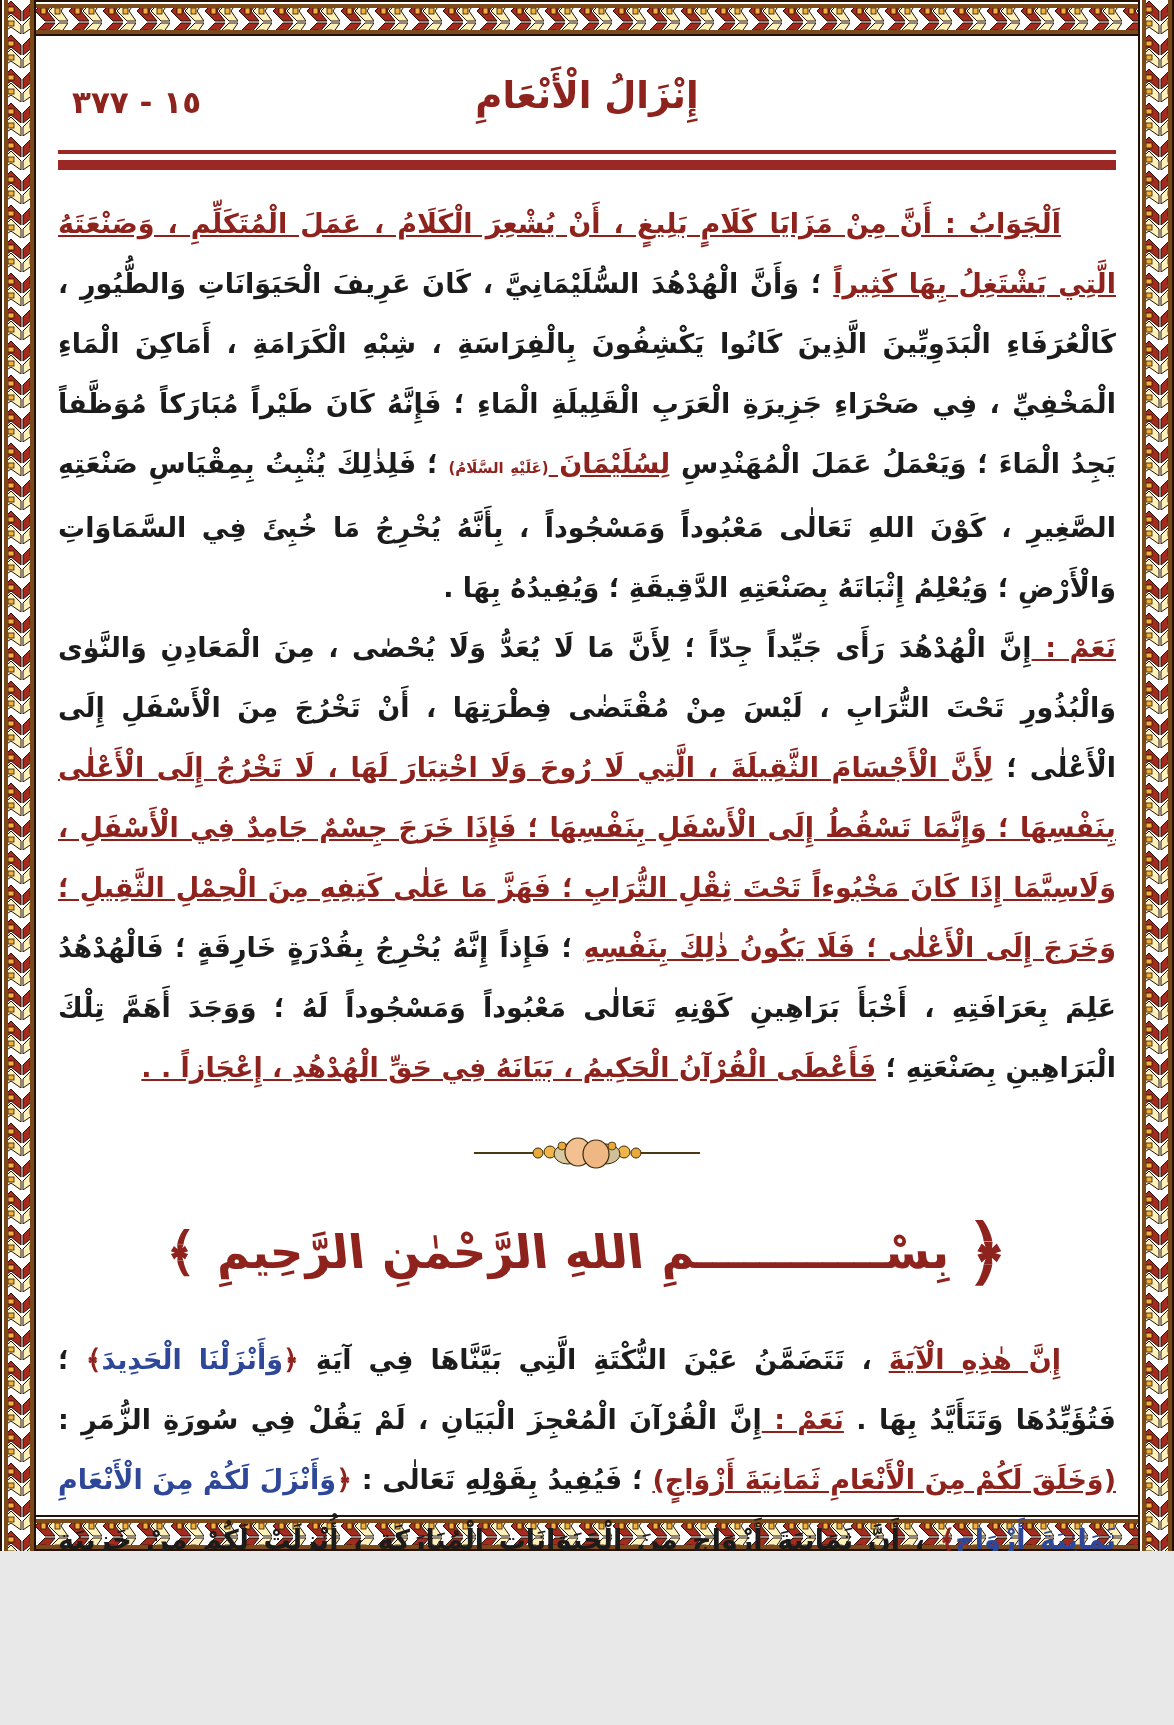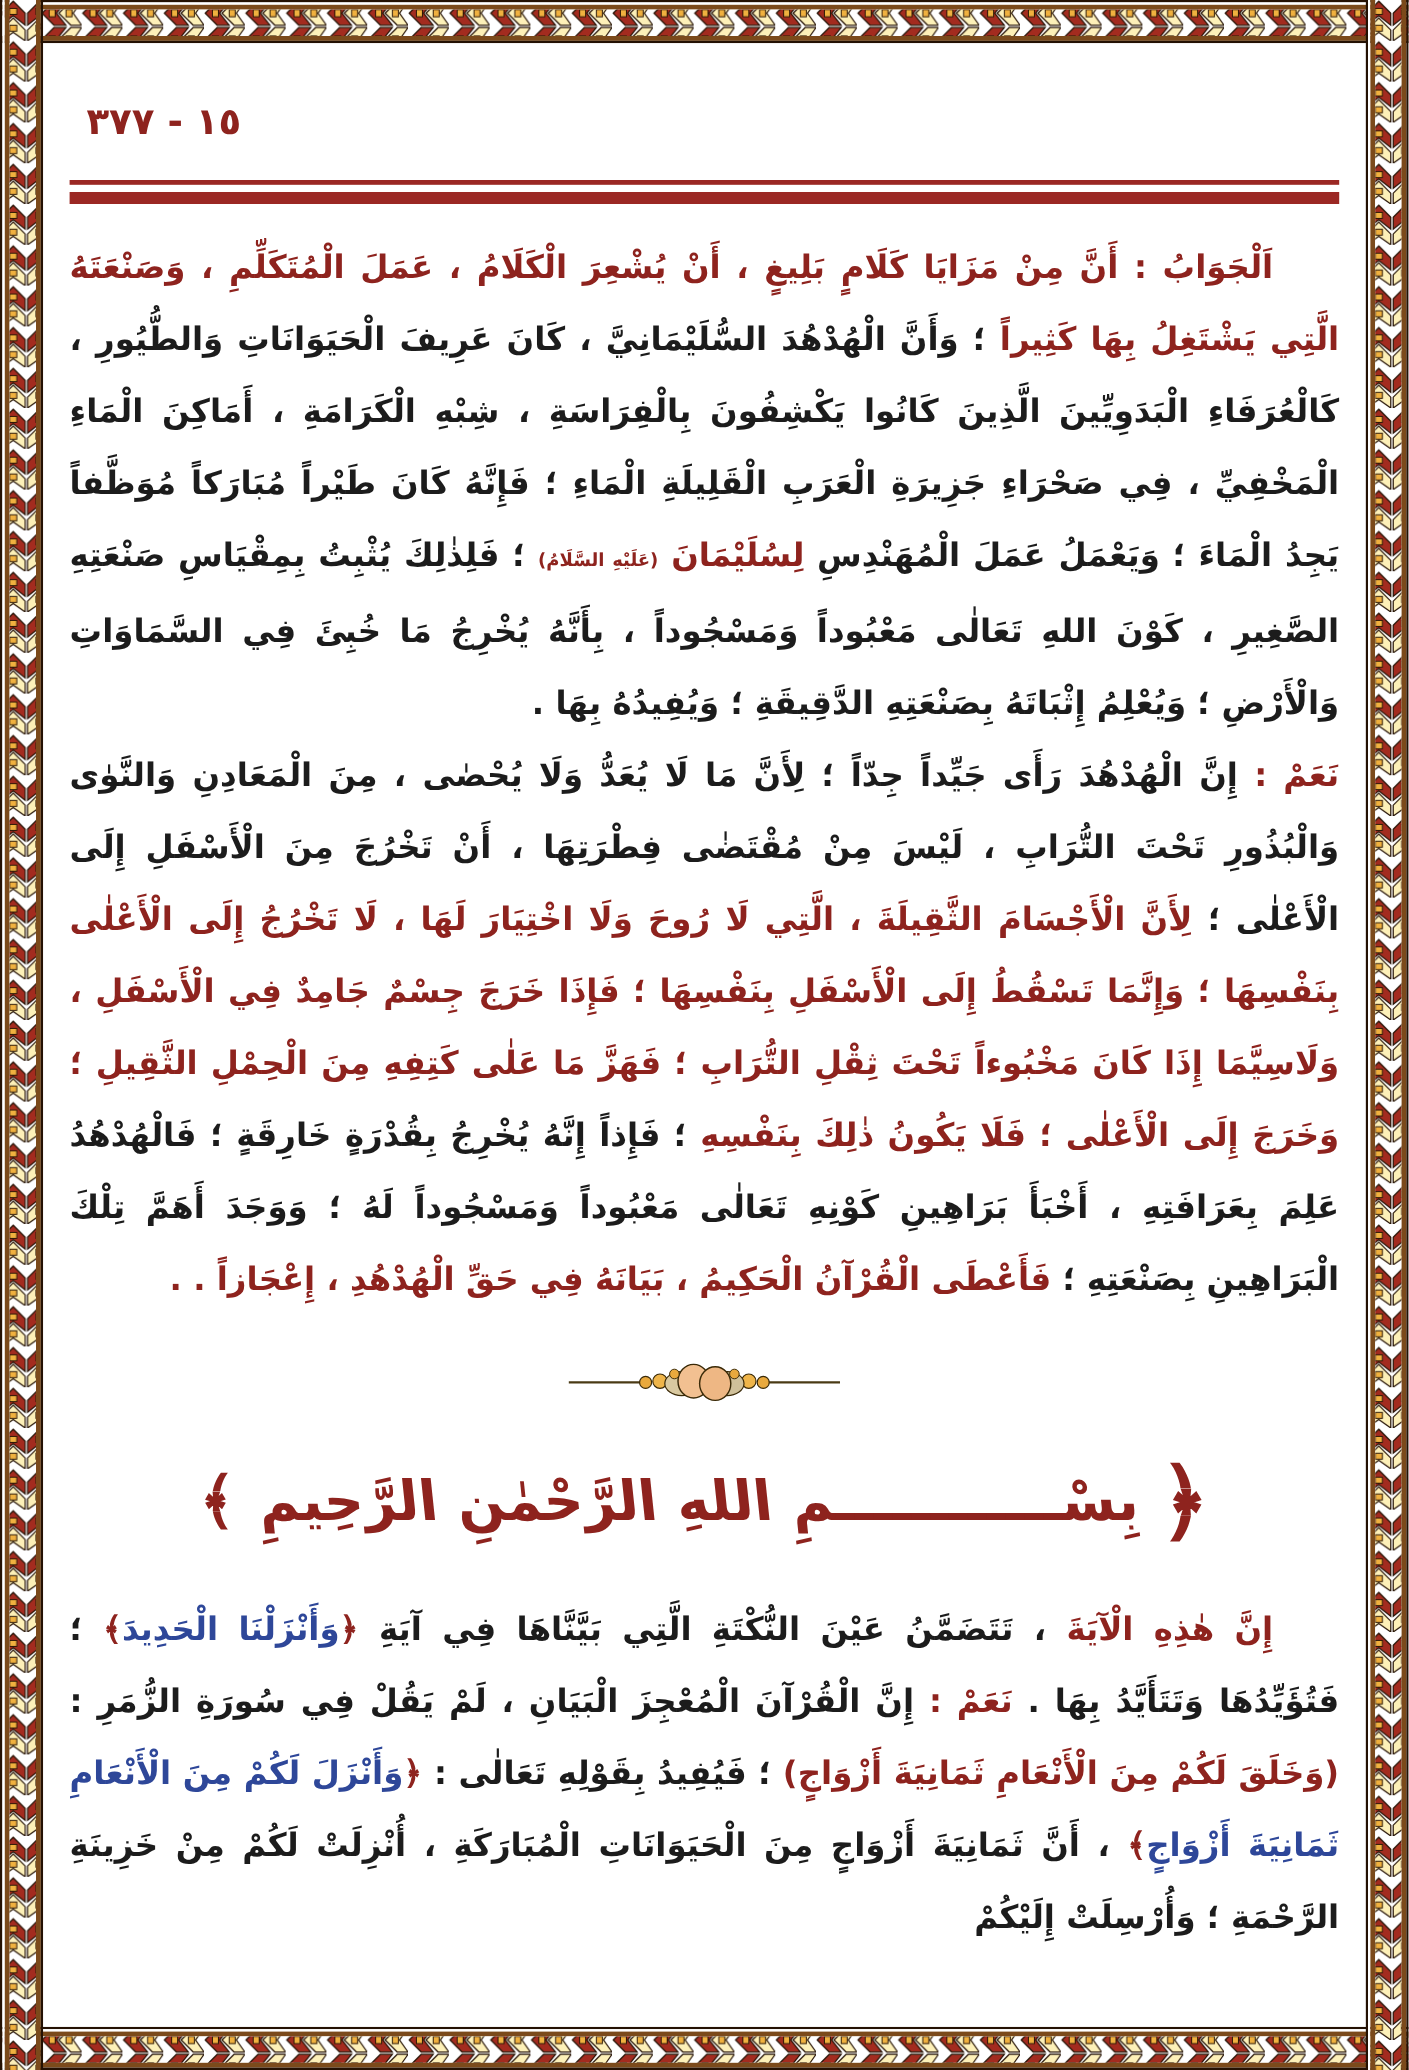--- a/index.html
+++ b/index.html
@@ -6,21 +6,21 @@
     --red:#8e231e;
     --rule:#9b2824;
     --blue:#2e4799;
     --ink:#1c1c1c;
     --brown:#7b4a1b;
     --dark:#241103;
   }
   html,body{margin:0;padding:0;background:#e8e8e8;}
   .page{
     position:relative;
-    width:1174px;height:1725px;
+    width:1174px;height:1551px;
     background:#ffffff;
     margin:0 auto;
     overflow:hidden;
     font-family:"DejaVu Sans", sans-serif;
   }
   .strip{position:absolute;display:block;}
   .strip-top{top:0;left:0;}
   .strip-bottom{bottom:0;left:0;}
   .strip-left{top:0;left:0;}
   .strip-right{top:0;right:0;}
@@ -51,21 +51,21 @@
   .body-text{
     margin-top:24px;
     font-size:27px;
     font-weight:700;
     line-height:60px;
     color:var(--ink);
     text-align:justify;
   }
   p.para{margin:0;}
   p.indent{text-indent:55px;}
-  .run.red{color:var(--red);}
+  .run.red{color:var(--red);text-decoration:underline;}
   .run.black{color:var(--ink);}
   .run.blue{color:var(--blue);}
   .run.bracket{color:var(--red);}
   .run.honorific{font-size:15px;color:var(--red);}
 
   .ornament-row{text-align:center;margin:34px 0 6px 0;}
   .bismillah-row{
     display:flex;align-items:center;justify-content:center;
     gap:18px;margin-top:14px;height:120px;
   }
@@ -141,20 +141,21 @@
     <rect x="4" y="0" width="4" height="1725" fill="#7b4a1b"></rect>
     <rect x="8" y="0" width="22" height="1725" fill="url(#chainV)"></rect>
     <rect x="30" y="0" width="4" height="1725" fill="#7b4a1b"></rect>
     <rect x="34" y="0" width="2" height="1725" fill="#241103"></rect>
   </svg>
 
   <div class="content">
 
     <div class="header">
       <span class="page-number">١٥ - ٣٧٧</span>
+      <div class="doc-title">إِنْزَالُ الْأَنْعَامِ</div>
     </div>
 
     <div class="double-rule"></div>
 
     <div class="body-text">
       <p class="para indent"><span class="run red">اَلْجَوَابُ : أَنَّ مِنْ مَزَايَا كَلَامٍ بَلِيغٍ ، أَنْ يُشْعِرَ الْكَلَامُ ، عَمَلَ الْمُتَكَلِّمِ ، وَصَنْعَتَهُ الَّتِي يَشْتَغِلُ بِهَا كَثِيراً</span><span class="run black"> ؛ وَأَنَّ الْهُدْهُدَ السُّلَيْمَانِيَّ ، كَانَ عَرِيفَ الْحَيَوَانَاتِ وَالطُّيُورِ ، كَالْعُرَفَاءِ الْبَدَوِيِّينَ الَّذِينَ كَانُوا يَكْشِفُونَ بِالْفِرَاسَةِ ، شِبْهِ الْكَرَامَةِ ، أَمَاكِنَ الْمَاءِ الْمَخْفِيِّ ، فِي صَحْرَاءِ جَزِيرَةِ الْعَرَبِ الْقَلِيلَةِ الْمَاءِ ؛ فَإِنَّهُ كَانَ طَيْراً مُبَارَكاً مُوَظَّفاً يَجِدُ الْمَاءَ ؛ وَيَعْمَلُ عَمَلَ الْمُهَنْدِسِ </span><span class="run red">لِسُلَيْمَانَ </span><span class="run honorific">(عَلَيْهِ السَّلَامُ)</span><span class="run black"> ؛ فَلِذٰلِكَ يُثْبِتُ بِمِقْيَاسِ صَنْعَتِهِ الصَّغِيرِ ، كَوْنَ اللهِ تَعَالٰى مَعْبُوداً وَمَسْجُوداً ، بِأَنَّهُ يُخْرِجُ مَا خُبِئَ فِي السَّمَاوَاتِ وَالْأَرْضِ ؛ وَيُعْلِمُ إِثْبَاتَهُ بِصَنْعَتِهِ الدَّقِيقَةِ ؛ وَيُفِيدُهُ بِهَا .</span></p>
       <p class="para"><span class="run red">نَعَمْ : </span><span class="run black">إِنَّ الْهُدْهُدَ رَأَى جَيِّداً جِدّاً ؛ لِأَنَّ مَا لَا يُعَدُّ وَلَا يُحْصٰى ، مِنَ الْمَعَادِنِ وَالنَّوٰى وَالْبُذُورِ تَحْتَ التُّرَابِ ، لَيْسَ مِنْ مُقْتَضٰى فِطْرَتِهَا ، أَنْ تَخْرُجَ مِنَ الْأَسْفَلِ إِلَى الْأَعْلٰى ؛ </span><span class="run red">لِأَنَّ الْأَجْسَامَ الثَّقِيلَةَ ، الَّتِي لَا رُوحَ وَلَا اخْتِيَارَ لَهَا ، لَا تَخْرُجُ إِلَى الْأَعْلٰى بِنَفْسِهَا ؛ وَإِنَّمَا تَسْقُطُ إِلَى الْأَسْفَلِ بِنَفْسِهَا ؛ فَإِذَا خَرَجَ جِسْمٌ جَامِدٌ فِي الْأَسْفَلِ ، وَلَاسِيَّمَا إِذَا كَانَ مَخْبُوءاً تَحْتَ ثِقْلِ التُّرَابِ ؛ فَهَزَّ مَا عَلٰى كَتِفِهِ مِنَ الْحِمْلِ الثَّقِيلِ ؛ وَخَرَجَ إِلَى الْأَعْلٰى ؛ فَلَا يَكُونُ ذٰلِكَ بِنَفْسِهِ</span><span class="run black"> ؛ فَإِذاً إِنَّهُ يُخْرِجُ بِقُدْرَةٍ خَارِقَةٍ ؛ فَالْهُدْهُدُ عَلِمَ بِعَرَافَتِهِ ، أَخْبَأَ بَرَاهِينِ كَوْنِهِ تَعَالٰى مَعْبُوداً وَمَسْجُوداً لَهُ ؛ وَوَجَدَ أَهَمَّ تِلْكَ الْبَرَاهِينِ بِصَنْعَتِهِ ؛ </span><span class="run red">فَأَعْطَى الْقُرْآنُ الْحَكِيمُ ، بَيَانَهُ فِي حَقِّ الْهُدْهُدِ ، إِعْجَازاً . .</span></p>
     </div>
 
     <div class="ornament-row">

